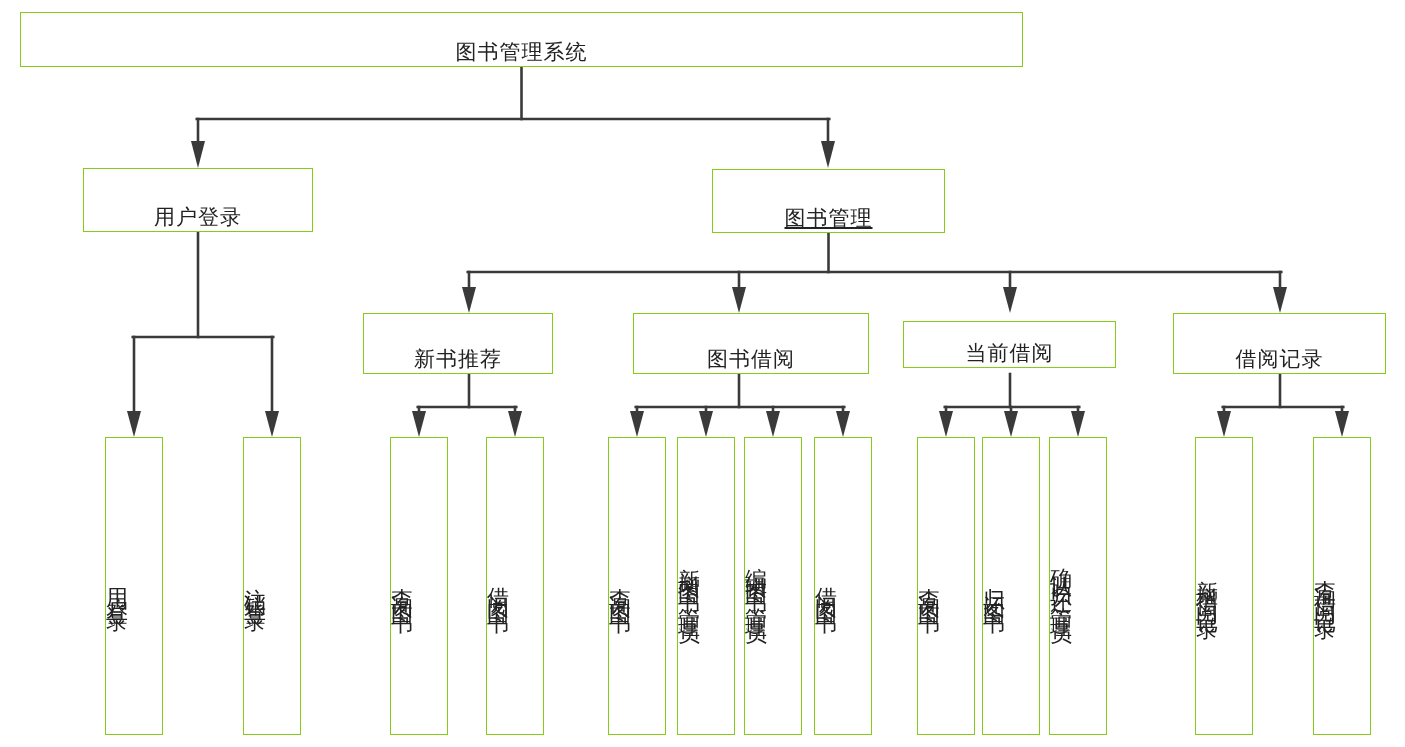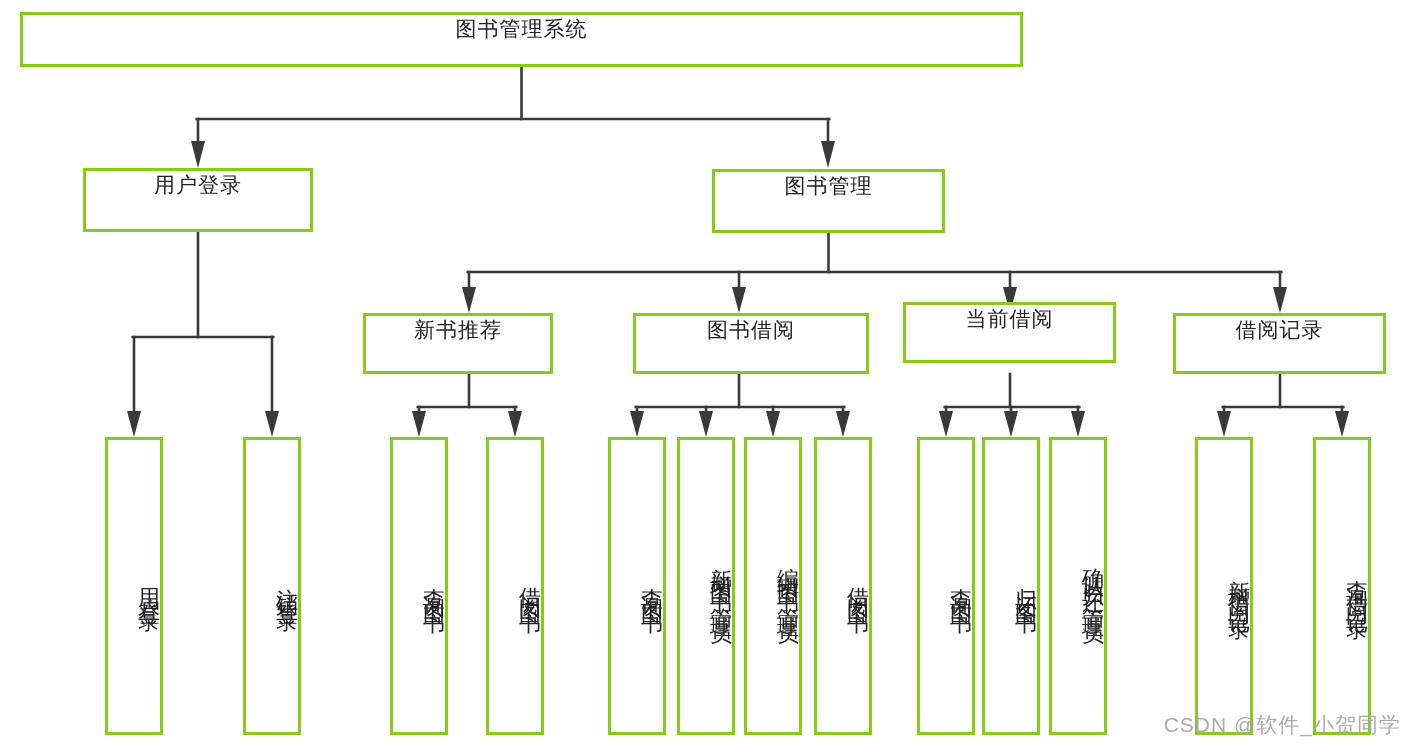--- a/index.html
+++ b/index.html
@@ -22,24 +22,24 @@
     fill: none;
     stroke-linecap: square;
   }
   .wires polygon {
     fill: #3a3a3a;
     stroke: none;
   }
   .box {
     position: absolute;
     box-sizing: border-box;
-    border: 3px solid #84cc16;
+    border: 1px solid #84cc16;
     background: #ffffff;
     display: flex;
-    align-items: flex-start;
+    align-items: flex-end;
     justify-content: center;
     color: #222222;
   }
   .hbox {
     font-size: 21px;
     letter-spacing: 1px;
   }
   .vbox {
     font-size: 22px;
     writing-mode: vertical-rl;
@@ -126,31 +126,31 @@
     <polygon points="1335,411 1349,411 1342,437"></polygon>
   </svg>
 
   <div class="box hbox" style="left:20px; top:12px; width:1003px; height:55px;">
     <span>图书管理系统</span>
   </div>
 
   <div class="box hbox" style="left:83px; top:168px; width:230px; height:64px;">
     <span>用户登录</span>
   </div>
-  <div class="box hbox" style="left:712px; top:169px; width:233px; height:64px;">
+  <div class="box hbox" style="left:712px; top:169px; width:233px; height:64px;text-decoration:underline;">
     <span>图书管理</span>
   </div>
 
   <div class="box hbox" style="left:363px; top:313px; width:190px; height:61px;">
     <span>新书推荐</span>
   </div>
   <div class="box hbox" style="left:633px; top:313px; width:236px; height:61px;">
     <span>图书借阅</span>
   </div>
-  <div class="box hbox" style="left:903px; top:302px; width:213px; height:61px;">
+  <div class="box hbox" style="left:903px; top:321px; width:213px; height:47px;">
     <span>当前借阅</span>
   </div>
   <div class="box hbox" style="left:1173px; top:313px; width:213px; height:61px;">
     <span>借阅记录</span>
   </div>
 
   <div class="box vbox" style="left:105px; top:437px; width:58px; height:298px;">
     <span>用户登录</span>
   </div>
   <div class="box vbox" style="left:243px; top:437px; width:58px; height:298px;">
@@ -187,15 +187,14 @@
     <span>确认归还（管理员）</span>
   </div>
 
   <div class="box vbox" style="left:1195px; top:437px; width:58px; height:298px;">
     <span>新增借阅记录</span>
   </div>
   <div class="box vbox" style="left:1313px; top:437px; width:58px; height:298px;">
     <span>查询借阅记录</span>
   </div>
 
-  <div class="watermark">CSDN @软件_小贺同学</div>
 
 </div>
 
 </body></html>

